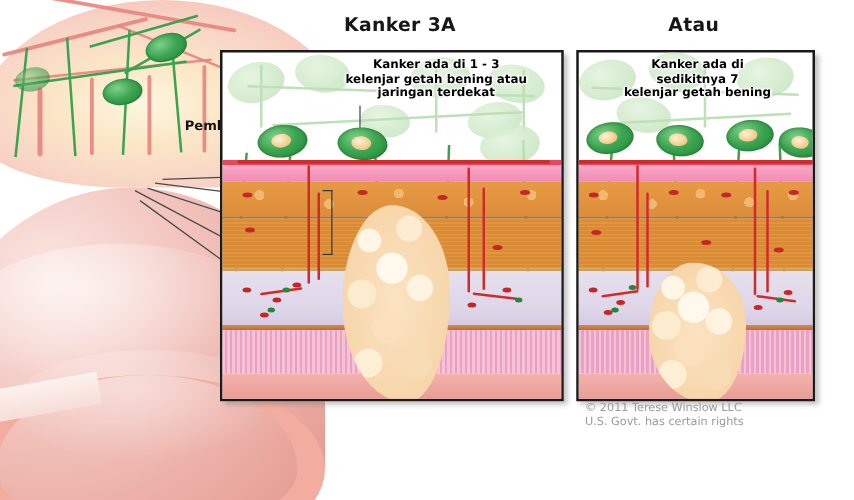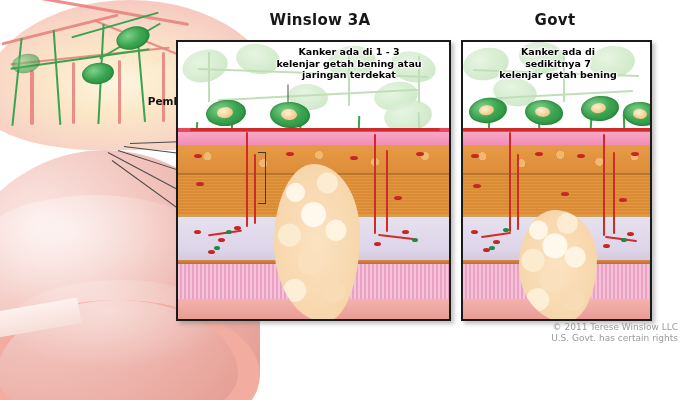--- a/index.html
+++ b/index.html
@@ -124,21 +124,21 @@
     border-radius:50%;border:22px solid #f3ada0;border-top:none;
     box-sizing:border-box;background:transparent;}
   #colon-cut{position:absolute;left:-10px;top:305px;width:90px;height:26px;
     background:linear-gradient(180deg,#fdf1ee,#f7ded8);transform:rotate(-10deg);}
   #colon-top{position:absolute;left:-20px;top:0px;width:300px;height:150px;
     background:radial-gradient(ellipse at 45% 55%,#fdf6e0 0%,#fbe7c7 28%,#f8d6c6 55%,#f6c3bb 80%,#f3b2ab 100%);
     border-radius:50% 50% 40% 40%/70% 70% 30% 30%;}
   .cap-vessel{position:absolute;background:#e8837e;border-radius:3px;opacity:.9;}
 
   
-  #copyright{position:absolute;left:468px;top:322px;width:210px;text-align:right;
+  #copyright{position:absolute;left:468px;top:322px;width:210px;text-align:left;
     font-size:9px;line-height:11px;color:#9b9b9b;white-space:pre-line;}
 </style>
 </head>
 <body>
 
 <div id="stage">
 
   <div id="colon">
     <div id="colon-body"></div>
     <div id="colon-fold1"></div>
@@ -181,22 +181,22 @@
   <div class="leader" id="ld-lapisan"></div>
   <div class="leader" id="ld-submukosa"></div>
   <div class="leader" id="ld-mukosa"></div>
 
   <div class="leader" style="left:108px;top:152px;width:115px;transform:rotate(28deg);transform-origin:left center;"></div>
   <div class="leader" style="left:112px;top:160px;width:130px;transform:rotate(36deg);transform-origin:left center;"></div>
   <div class="leader" style="left:118px;top:150px;width:95px;transform:rotate(18deg);transform-origin:left center;"></div>
   <div class="leader" style="left:124px;top:146px;width:78px;transform:rotate(7deg);transform-origin:left center;"></div>
   <div class="leader" style="left:130px;top:143px;width:70px;transform:rotate(-2deg);transform-origin:left center;"></div>
 
-  <div class="panel-title" id="title-left">Winslow 3A</div>
-  <div class="panel-title" id="title-right">Govt</div>
+  <div class="panel-title" id="title-left">Kanker 3A</div>
+  <div class="panel-title" id="title-right">Atau</div>
 
   <div class="panel" id="panel-left">
     <div class="panel-inner">
 
       <div class="node-pale" style="left:4px;top:8px;width:46px;height:32px;transform:rotate(-14deg);"></div>
       <div class="node-pale" style="left:58px;top:2px;width:44px;height:30px;transform:rotate(8deg);"></div>
       <div class="node-pale" style="left:150px;top:4px;width:48px;height:32px;transform:rotate(-6deg);"></div>
       <div class="node-pale" style="left:212px;top:10px;width:46px;height:30px;transform:rotate(12deg);"></div>
       <div class="node-pale" style="left:196px;top:40px;width:44px;height:28px;transform:rotate(-10deg);"></div>
       <div class="node-pale" style="left:110px;top:42px;width:40px;height:26px;transform:rotate(6deg);"></div>

